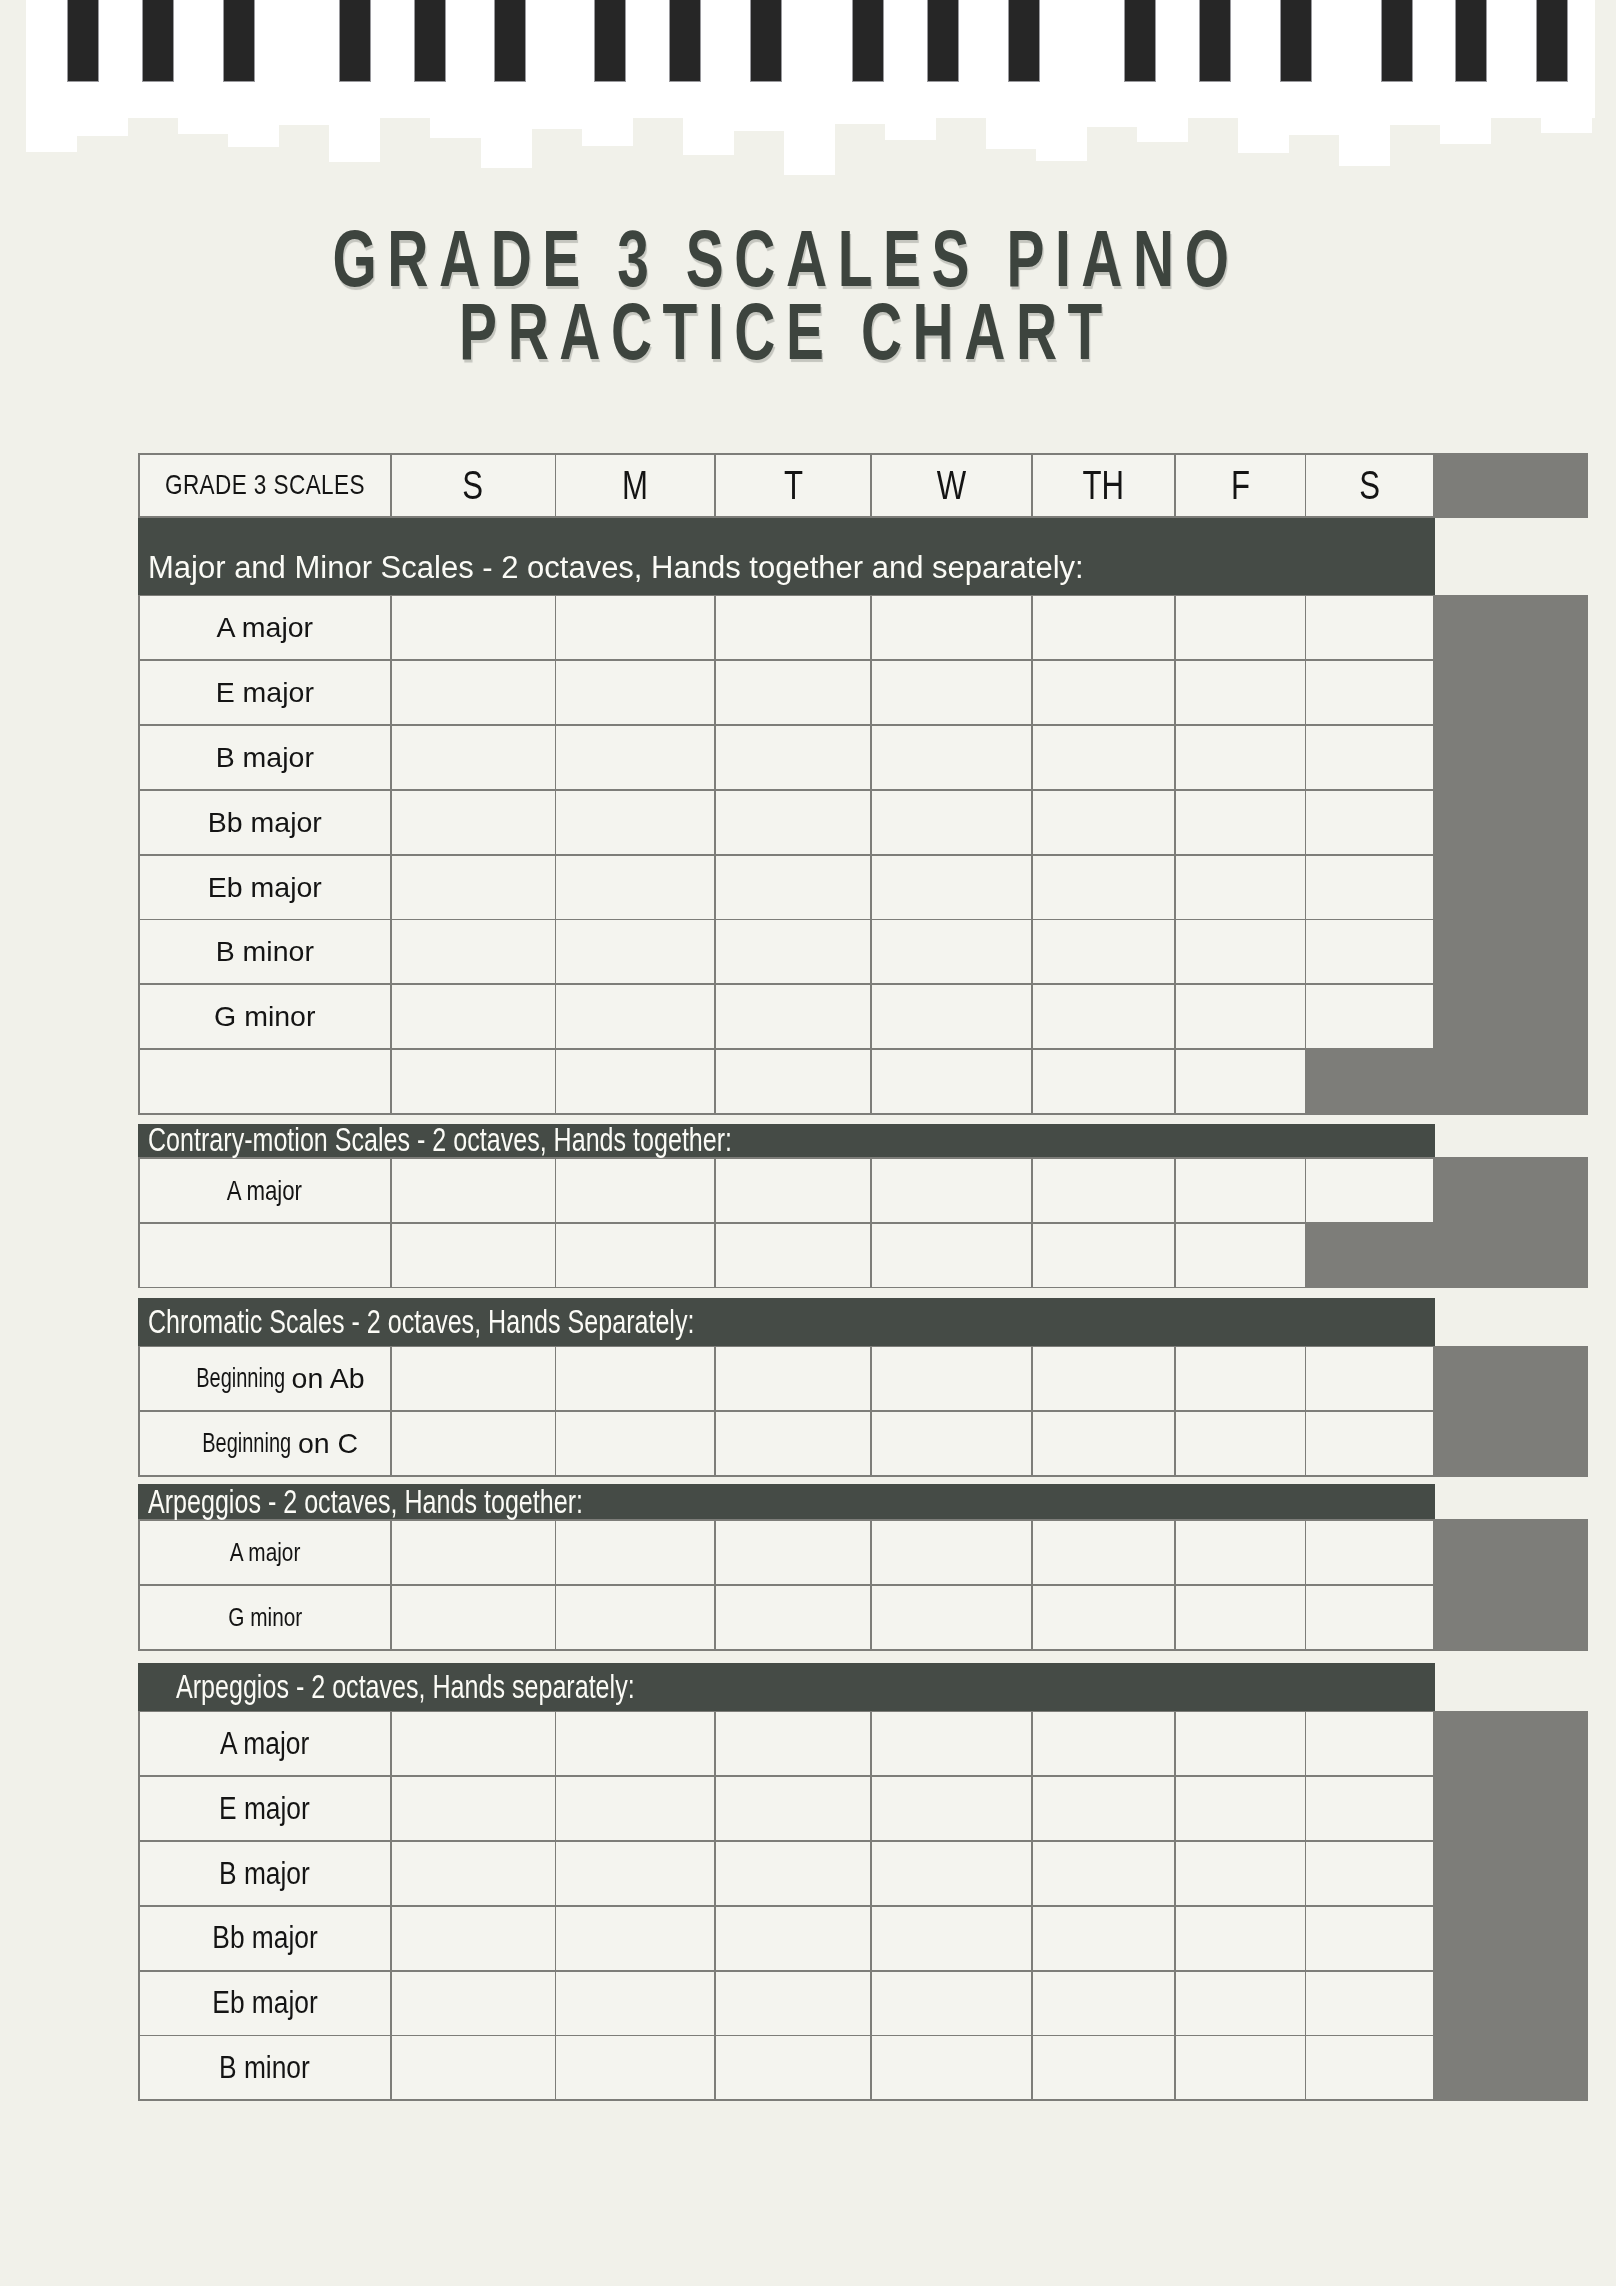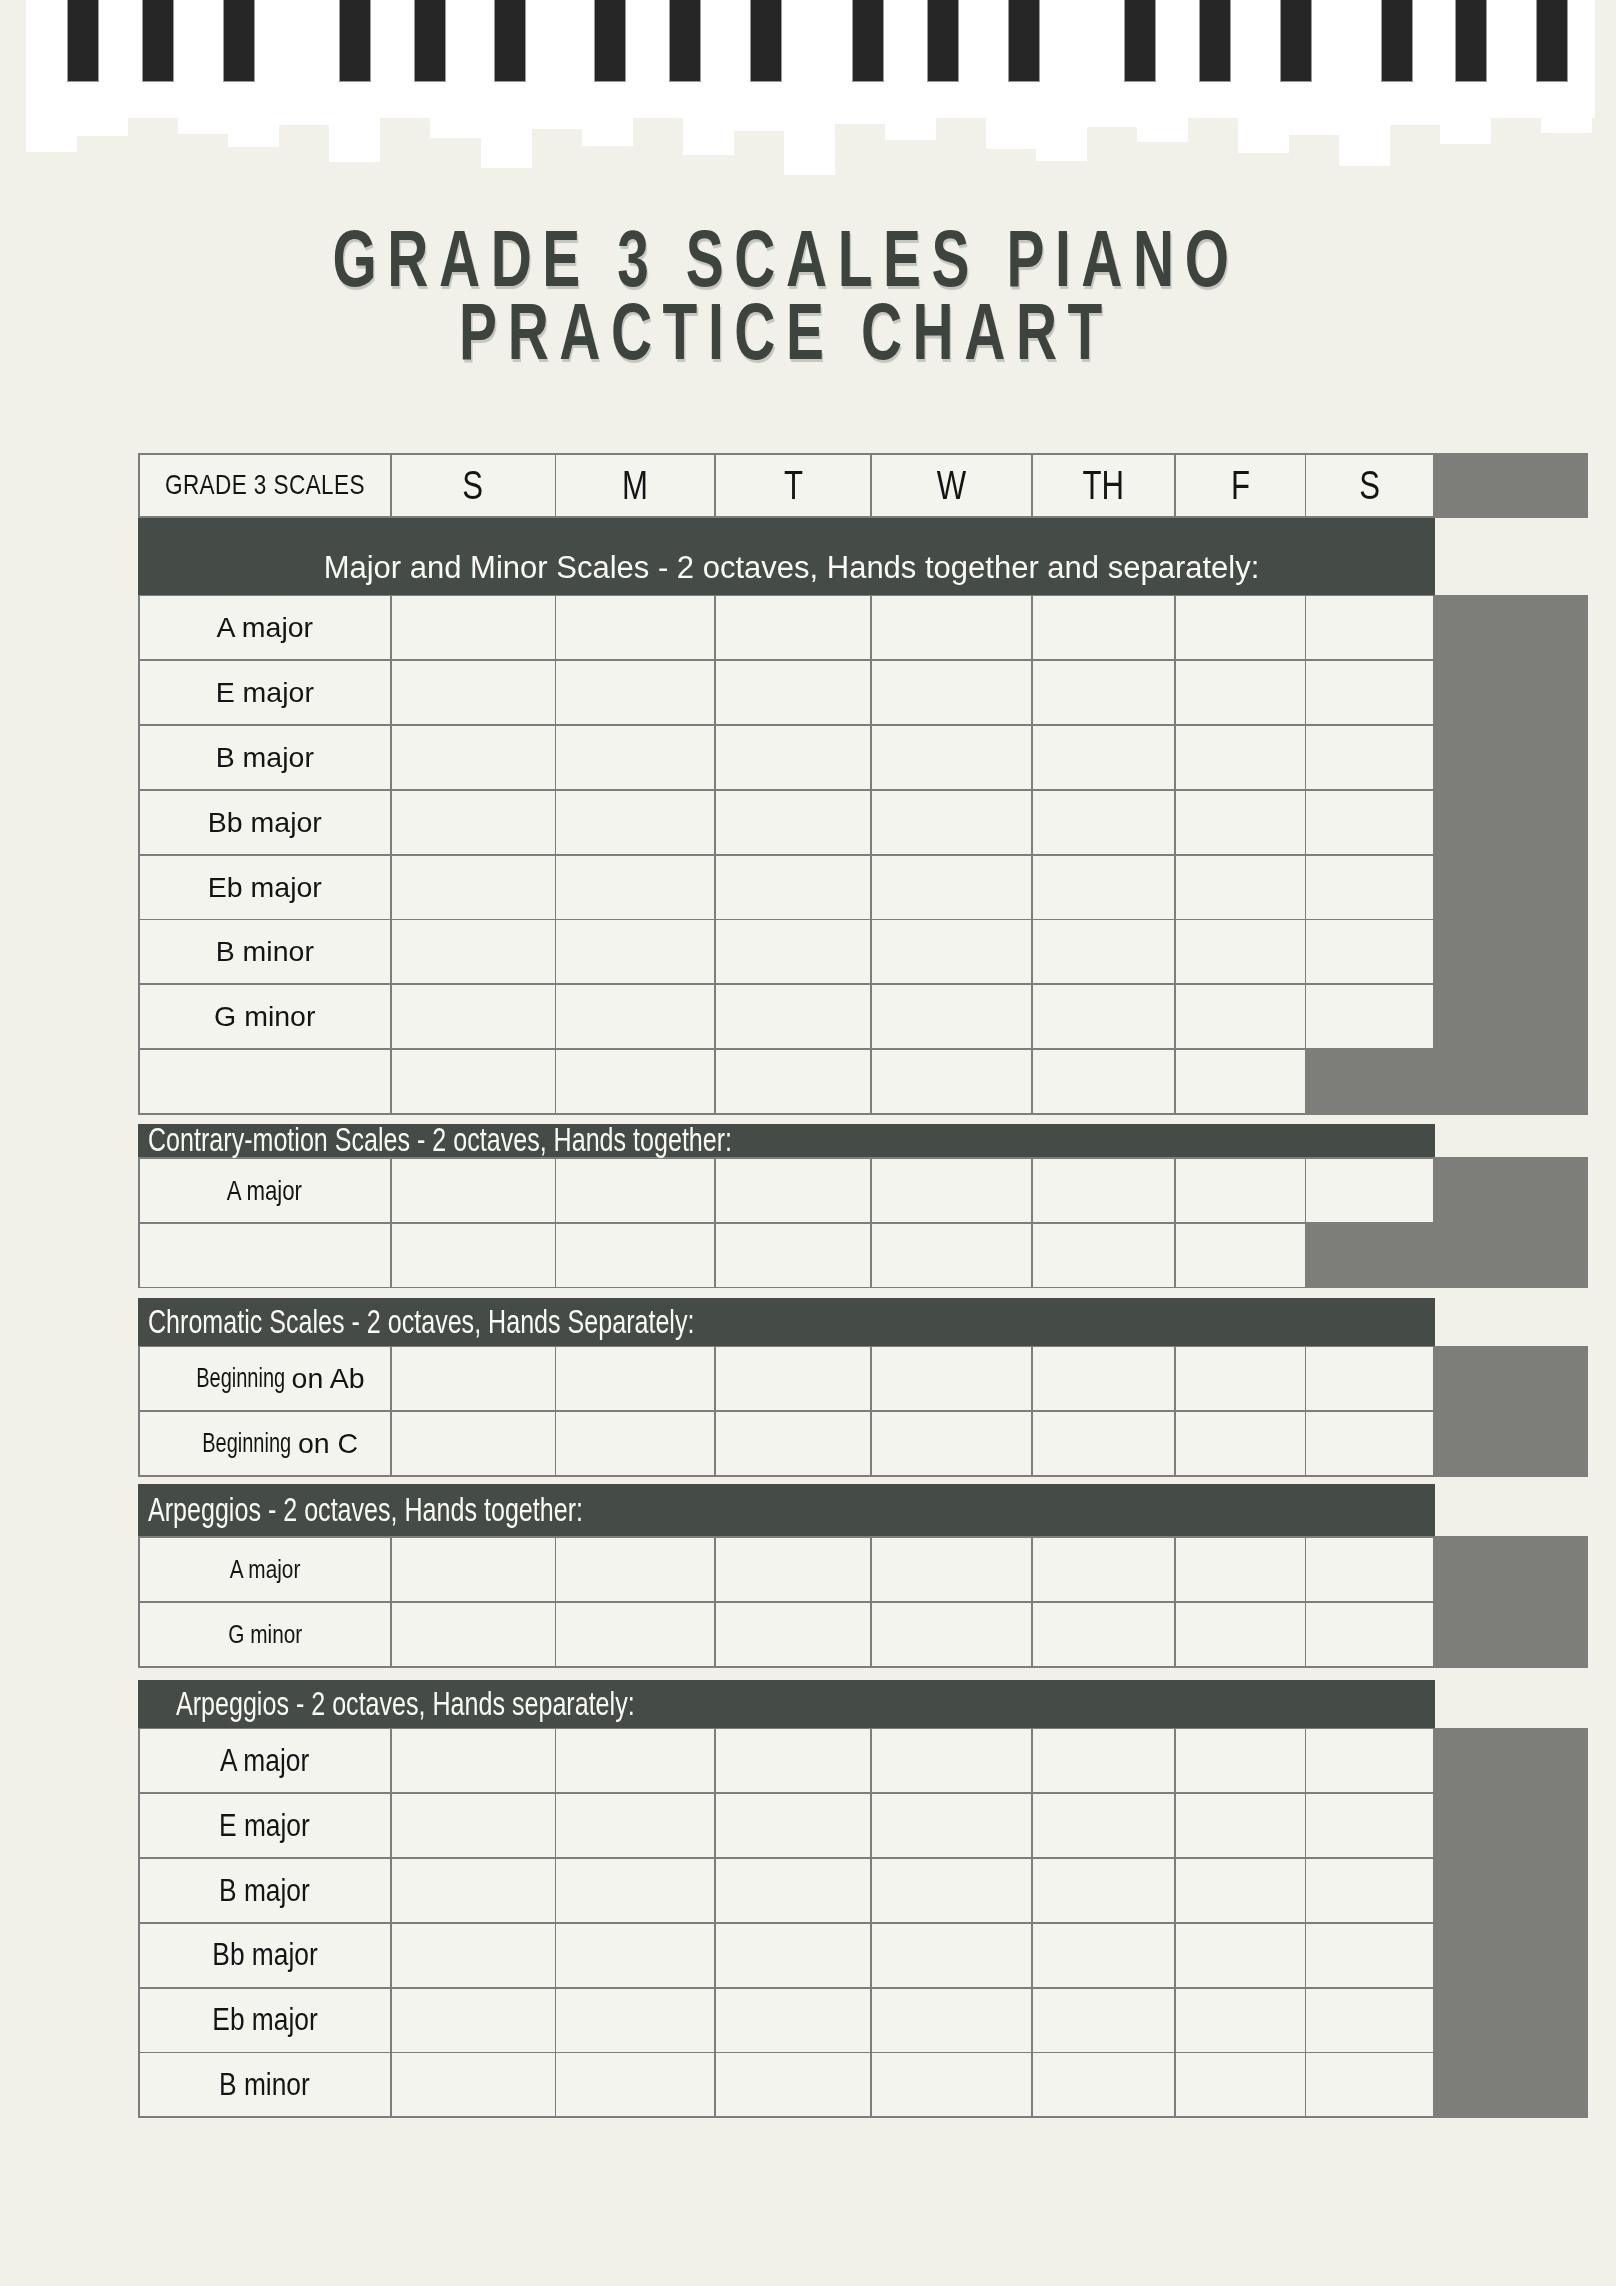--- a/index.html
+++ b/index.html
@@ -39,25 +39,25 @@
   .cell { background: var(--cell-bg, #f4f4ef); display:flex; align-items:center; justify-content:center; overflow:hidden; }
 
   .corner-label { display:inline-block; font-size:27.5px; letter-spacing:0.5px;
                   transform:scaleX(0.82); transform-origin:50% 50%; white-space:nowrap; }
   .day-label    { display:inline-block; font-size:41px;
                   transform:scaleX(0.76); transform-origin:50% 50%; }
 
   .bar { background: var(--section-bar, #454b46); color: var(--section-bar-text, #fbfbf6);
          width:1297px; box-sizing:border-box; display:flex; align-items:center;
          padding-left:10px; }
-  .bar1 { height:77px; align-items:flex-end; padding-bottom:8.3px;justify-content:center; }
+  .bar1 { height:77px; align-items:flex-end; padding-bottom:8.3px; }
   .bar-text-reg { font-size:31px; white-space:nowrap; }
   .bar-text { display:inline-block; font-size:33px; white-space:nowrap;
               transform:scaleX(0.76); transform-origin:0 50%; }
-  .h55 { height:33px; } .h52 { height:48px; } .h48 { height:52px; }
+  .h55 { height:33px; } .h52 { height:48px; } .h48 { height:35px; }
   .mt10 { margin-top:9.2px; } .mt8 { margin-top:7.3px; } .mt13 { margin-top:12px;padding-left:38px; }
 
   .lbl { display:inline-block; white-space:nowrap; }
   .lbl-reg     { font-size:28.5px; }
   .lbl-cond    { font-size:28.5px; transform:scaleX(0.78); transform-origin:50% 50%; }
   .lbl-cond-sm { font-size:26px; transform:scaleX(0.80); transform-origin:50% 50%; }
   .lbl-semi    { font-size:31px; transform:scaleX(0.85); transform-origin:50% 50%; }
   .chrom-head  { font-size:27px; transform:scaleX(0.74); transform-origin:100% 50%; margin-right:6.4px; }
   .chrom-tail  { font-size:28.5px; }
 </style>

